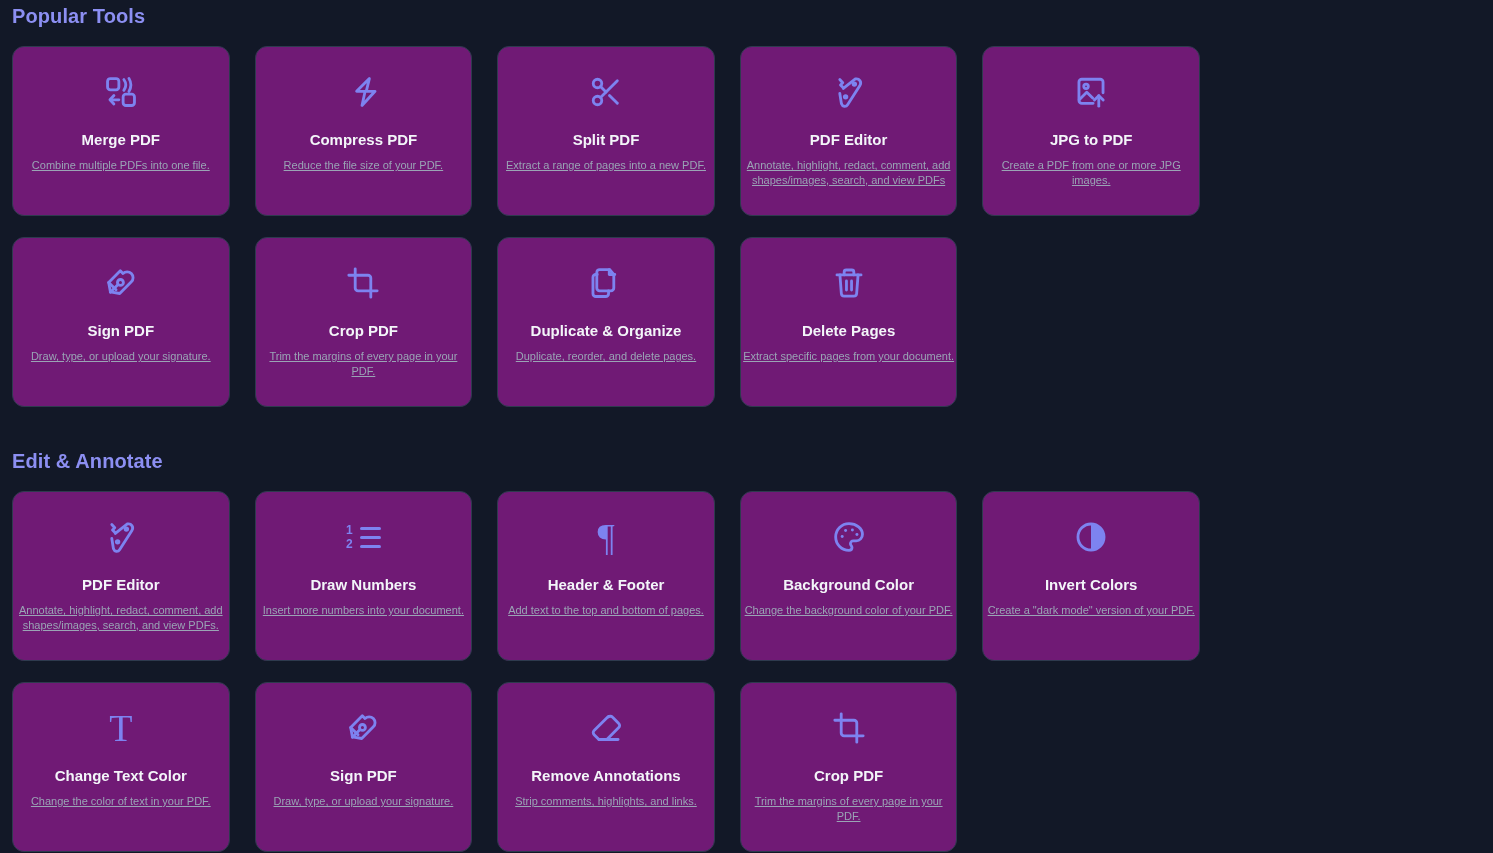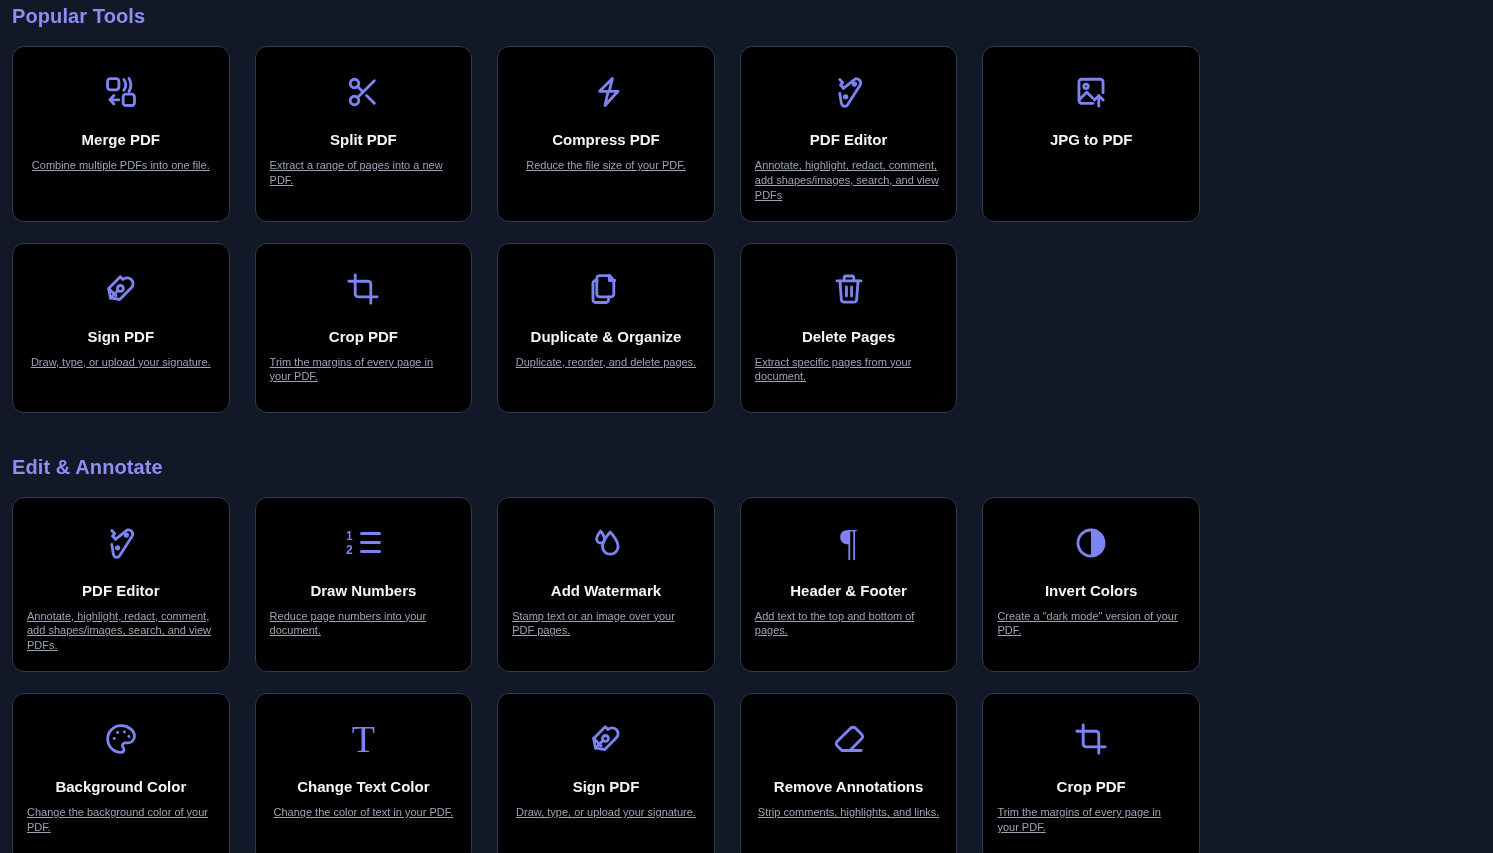--- a/index.html
+++ b/index.html
@@ -36,30 +36,30 @@
 
   .grid {
     display: grid;
     grid-template-columns: repeat(5, 1fr);
     column-gap: 25px;
     row-gap: 21px;
     margin-top: 20px;
   }
 
   .card {
-    background: #000000;
+    background: #701a75;
     border: 1px solid #2c3purple;
     border: 1px solid #2e3a4e;
     border-radius: 12px;
     min-height: 170px;
-    padding: 22px 14px 18px;
+    padding: 22px 2px 18px;
     display: flex;
     flex-direction: column;
     align-items: center;
-    text-align: left;
+    text-align: center;
   }
 
   .card-icon {
     color: #7d83f0;
     height: 46px;
     display: flex;
     align-items: center;
     justify-content: center;
     margin-bottom: 16px;
   }
@@ -159,62 +159,63 @@
                 <path d="M10.5 17.5h-5.5"></path>
                 <path d="M7 14.5l-2.8 3 2.8 3"></path>
               </svg>
             </div>
             <div class="card-title">Merge PDF</div>
             <div class="card-desc">Combine multiple PDFs into one file.</div>
           </div>
           <div class="card">
             <div class="card-icon">
               <svg viewBox="0 0 24 24">
+                <path d="M16.5 2.5l-9 9h6l-2.2 10 9.2-10h-6.2z"></path>
+              </svg>
+            </div>
+            <div class="card-title">Compress PDF</div>
+            <div class="card-desc">Reduce the file size of your PDF.</div>
+          </div>
+          <div class="card">
+            <div class="card-icon">
+              <svg viewBox="0 0 24 24">
                 <circle cx="6" cy="6" r="3"></circle>
                 <circle cx="6" cy="18" r="3"></circle>
                 <line x1="20" y1="4" x2="8.12" y2="15.88"></line>
                 <line x1="14.47" y1="14.48" x2="20" y2="20"></line>
                 <line x1="8.12" y1="8.12" x2="12" y2="12"></line>
               </svg>
             </div>
             <div class="card-title">Split PDF</div>
             <div class="card-desc">Extract a range of pages into a new PDF.</div>
           </div>
           <div class="card">
             <div class="card-icon">
               <svg viewBox="0 0 24 24">
-                <path d="M16.5 2.5l-9 9h6l-2.2 10 9.2-10h-6.2z"></path>
-              </svg>
-            </div>
-            <div class="card-title">Compress PDF</div>
-            <div class="card-desc">Reduce the file size of your PDF.</div>
-          </div>
-          <div class="card">
-            <div class="card-icon">
-              <svg viewBox="0 0 24 24">
                 <path d="M5.5 3.2l2.1 2.3-1.6 1.5 2.1 2.2"></path>
                 <path d="M8 9.5 L16.5 2.8 a3 3 0 0 1 3.2 4.6 L11 21 a2.4 2.4 0 0 1-4.3-.6 L5.5 13"></path>
                 <circle cx="15.8" cy="6.4" r="0.9"></circle>
                 <circle cx="9.6" cy="15.4" r="0.9"></circle>
               </svg>
             </div>
             <div class="card-title">PDF Editor</div>
             <div class="card-desc">Annotate, highlight, redact, comment, add shapes/images, search, and view PDFs</div>
           </div>
           <div class="card">
             <div class="card-icon">
               <svg viewBox="0 0 24 24">
                 <path d="M20.5 12.5V5a2 2 0 0 0-2-2h-13a2 2 0 0 0-2 2v13a2 2 0 0 0 2 2h8"></path>
                 <circle cx="8.5" cy="8" r="1.6"></circle>
                 <path d="M3.7 17.4 9 12.1l4.2 4.2"></path>
                 <path d="M17.5 22v-7.4"></path>
                 <path d="M14.4 17.7l3.1-3.1 3.1 3.1"></path>
               </svg>
             </div>
             <div class="card-title">JPG to PDF</div>
+            <div class="card-desc">Create a PDF from one or more JPG images.</div>
           </div>
           <div class="card">
             <div class="card-icon">
               <svg viewBox="0 0 24 24">
                 <path d="M11.5 3.4 3.3 11.6l1.2 6.6 6.6 1.2 8.2-8.2a4.2 4.2 0 0 0 0-5.9 4.2 4.2 0 0 0-5.9 0z" transform="rotate(0)"></path>
                 <circle cx="11.6" cy="11.6" r="2.1"></circle>
                 <path d="M4.5 18.5 9.9 13.1"></path>
                 <path d="M3.3 11.6l5.2 5.2"></path>
               </svg>
             </div>
@@ -280,64 +281,54 @@
                   <span>2</span>
                 </div>
                 <div class="bars">
                   <i></i>
                   <i></i>
                   <i></i>
                 </div>
               </div>
             </div>
             <div class="card-title">Draw Numbers</div>
-            <div class="card-desc">Reduce page numbers into your document.</div>
-          </div>
-          <div class="card">
-            <div class="card-icon">
-              <svg viewBox="0 0 24 24">
-                <path d="M15 4.2 C15 4.2 20.5 10.4 20.5 14.4 a5.5 5.5 0 0 1-11 0 C9.5 10.4 15 4.2 15 4.2 z"></path>
-                <path d="M8.2 3.6 C8.2 3.6 11 7 11 9.2 a2.8 2.8 0 0 1-5.6 0 C5.4 7 8.2 3.6 8.2 3.6 z"></path>
-              </svg>
-            </div>
-            <div class="card-title">Add Watermark</div>
-            <div class="card-desc">Stamp text or an image over your PDF pages.</div>
+            <div class="card-desc">Insert more numbers into your document.</div>
           </div>
           <div class="card">
             <div class="card-icon">
               <div class="pilcrow">¶</div>
             </div>
             <div class="card-title">Header &amp; Footer</div>
             <div class="card-desc">Add text to the top and bottom of pages.</div>
-          </div>
-          <div class="card">
-            <div class="card-icon">
-              <svg viewBox="0 0 24 24">
-                <circle cx="12" cy="12" r="9.2"></circle>
-                <path d="M12 3.2a8.8 8.8 0 0 1 0 17.6z" fill="currentColor" stroke="none"></path>
-              </svg>
-            </div>
-            <div class="card-title">Invert Colors</div>
-            <div class="card-desc">Create a "dark mode" version of your PDF.</div>
           </div>
           <div class="card">
             <div class="card-icon">
               <svg viewBox="0 0 24 24">
                 <path d="M12 2.6a9.4 9.4 0 0 0 0 18.8c1.3 0 2.1-.9 2.1-2 0-.6-.2-1-.6-1.4-.3-.4-.5-.8-.5-1.3 0-1.1.9-2 2-2h2.1a4.5 4.5 0 0 0 4.4-4.6C21.5 6 17.3 2.6 12 2.6z"></path>
                 <circle cx="7.2" cy="11.6" r="1.05" fill="currentColor" stroke="none"></circle>
                 <circle cx="9.6" cy="7.4" r="1.05" fill="currentColor" stroke="none"></circle>
                 <circle cx="14.4" cy="7.1" r="1.05" fill="currentColor" stroke="none"></circle>
                 <circle cx="17.6" cy="10.3" r="1.05" fill="currentColor" stroke="none"></circle>
               </svg>
             </div>
             <div class="card-title">Background Color</div>
             <div class="card-desc">Change the background color of your PDF.</div>
           </div>
           <div class="card">
             <div class="card-icon">
+              <svg viewBox="0 0 24 24">
+                <circle cx="12" cy="12" r="9.2"></circle>
+                <path d="M12 3.2a8.8 8.8 0 0 1 0 17.6z" fill="currentColor" stroke="none"></path>
+              </svg>
+            </div>
+            <div class="card-title">Invert Colors</div>
+            <div class="card-desc">Create a "dark mode" version of your PDF.</div>
+          </div>
+          <div class="card">
+            <div class="card-icon">
               <div class="bigT">T</div>
             </div>
             <div class="card-title">Change Text Color</div>
             <div class="card-desc">Change the color of text in your PDF.</div>
           </div>
           <div class="card">
             <div class="card-icon">
               <svg viewBox="0 0 24 24">
                 <path d="M11.5 3.4 3.3 11.6l1.2 6.6 6.6 1.2 8.2-8.2a4.2 4.2 0 0 0 0-5.9 4.2 4.2 0 0 0-5.9 0z" transform="rotate(0)"></path>
                 <circle cx="11.6" cy="11.6" r="2.1"></circle>

